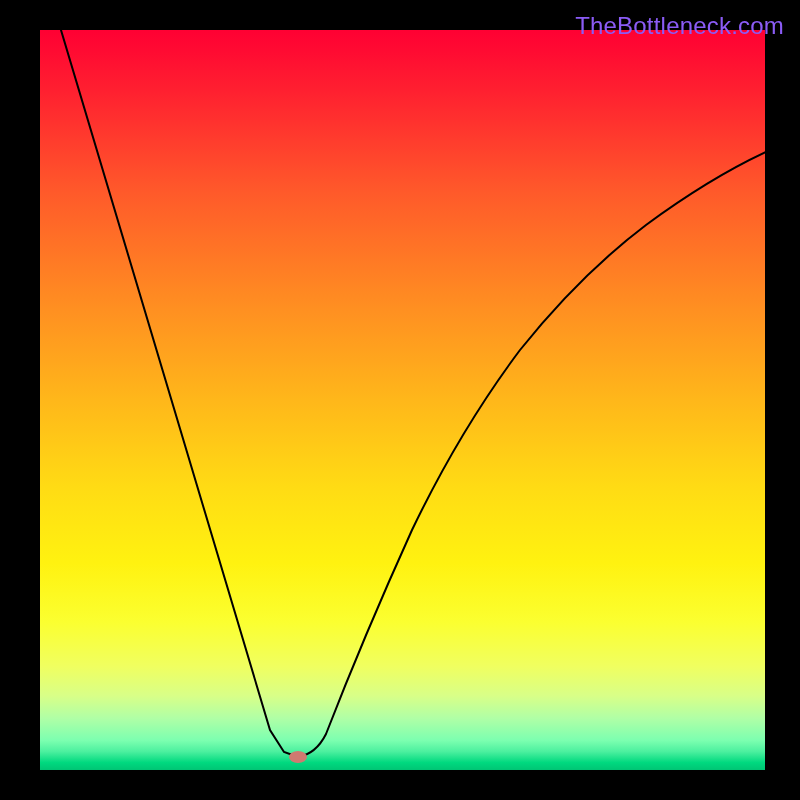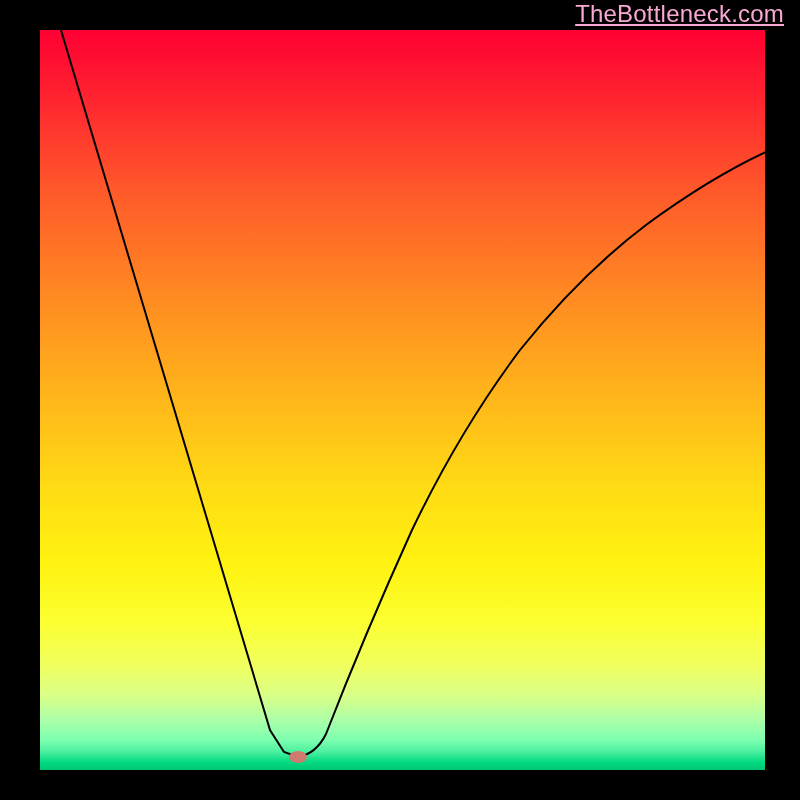--- a/index.html
+++ b/index.html
@@ -11,29 +11,28 @@
     overflow: hidden;
     font-family: Arial, Helvetica, sans-serif;
   }
   .wrap {
     position: relative;
     width: 800px;
     height: 800px;
   }
   .watermark {
     position: absolute;
-    top: 0;
+    top: 12px;
     right: 16px;
-    color: #f9a8d4;
+    color: #8b5cf6;
     font-size: 24px;
     font-weight: 500;
     letter-spacing: 0.2px;
     z-index: 5;
     pointer-events: none;
-    text-decoration: underline;
   }
   .plot-area {
     position: absolute;
     left: 40px;
     top: 30px;
     width: 725px;
     height: 740px;
   }
   .gradient-bg {
     position: absolute;

